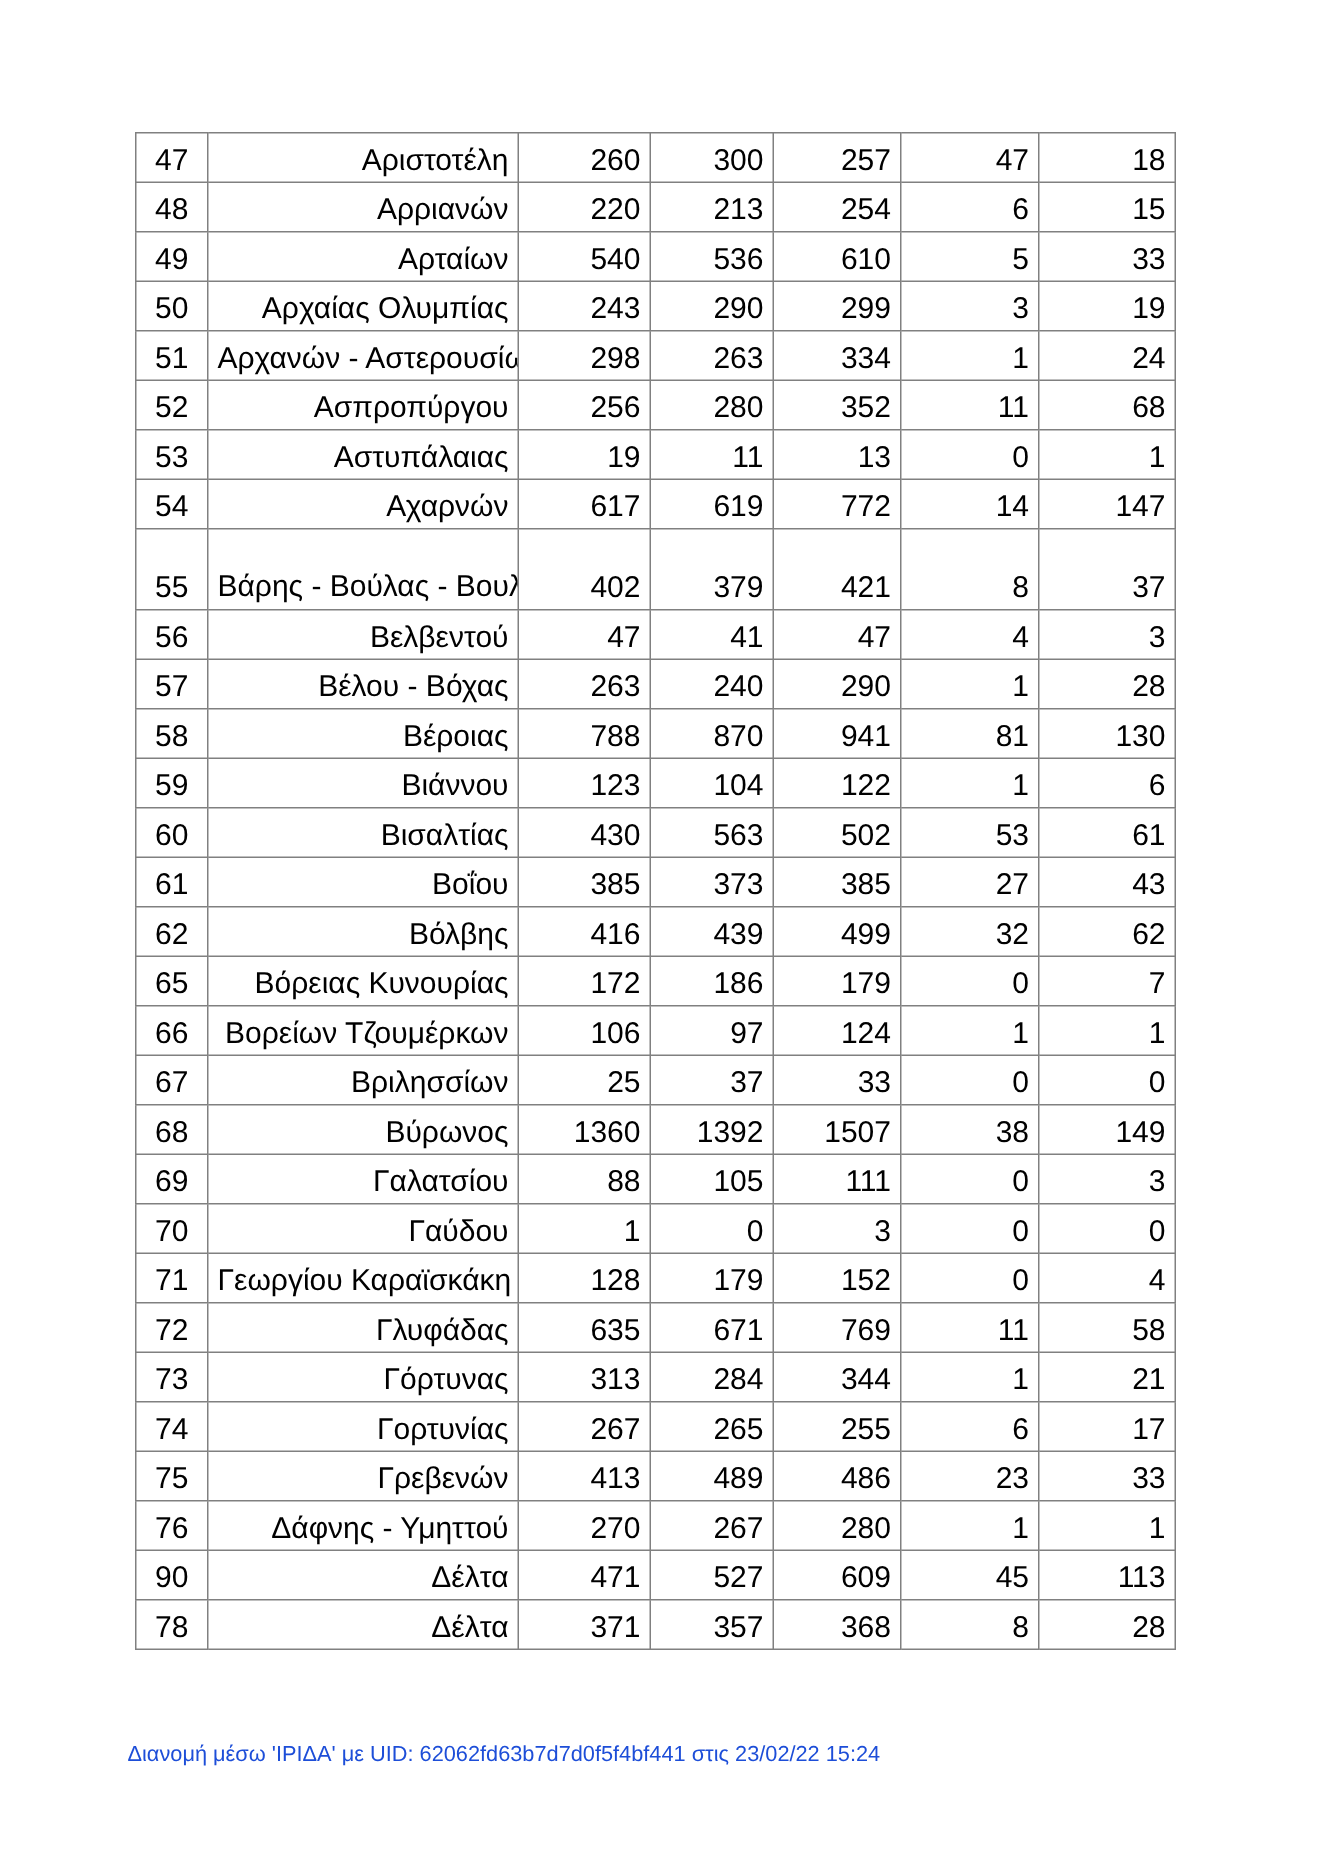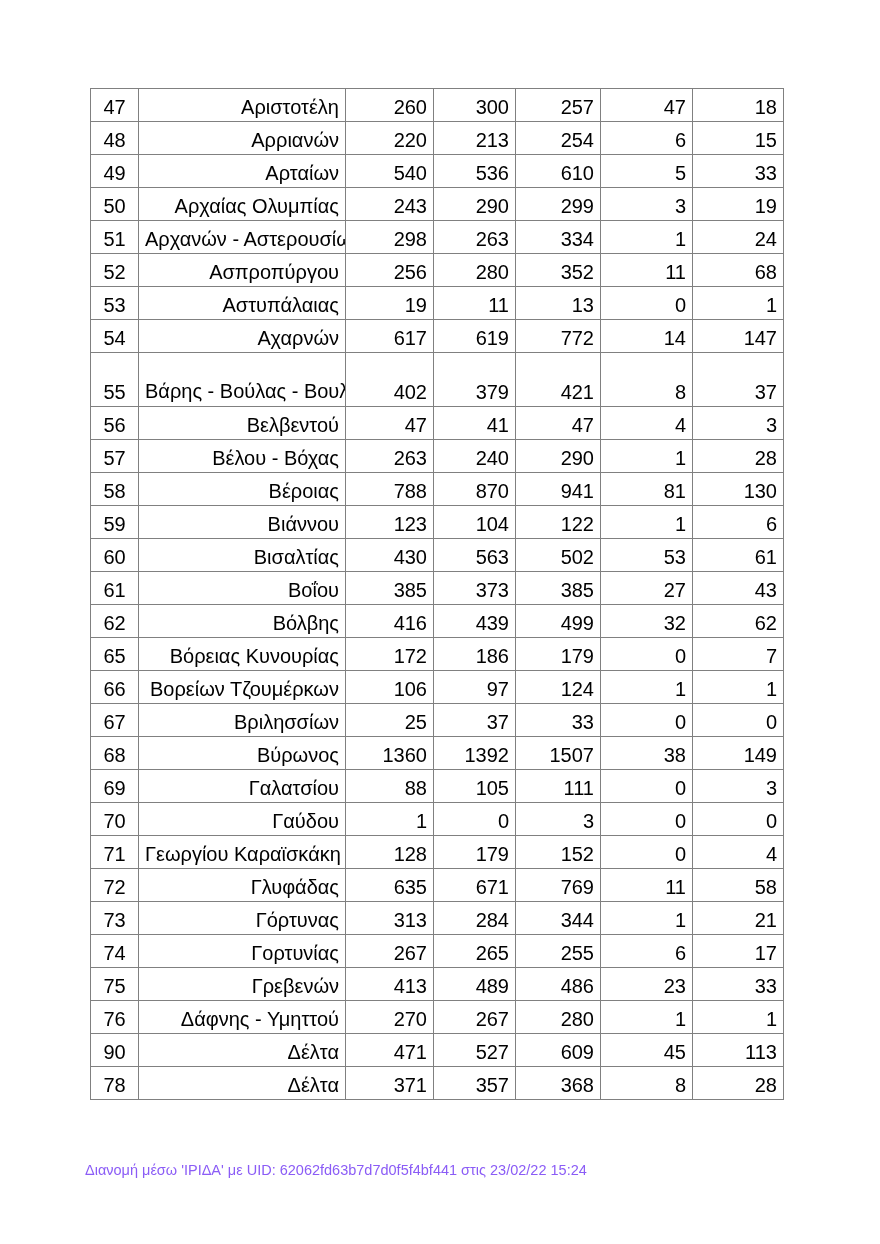--- a/index.html
+++ b/index.html
@@ -84,21 +84,21 @@
     line-height: 1.22;
     padding-bottom: 3px;
   }
 
   #footer-note {
     position: absolute;
     left: 85px;
     top: 1162px;
     font-size: 14.5px;
     line-height: 1.2;
-    color: #8b5cf6;
+    color: #1d4ed8;
     white-space: nowrap;
   }
 </style>
 </head>
 <body>
 
 <div id="page">
 
   <div id="table-wrap">
     <table class="data-table">

